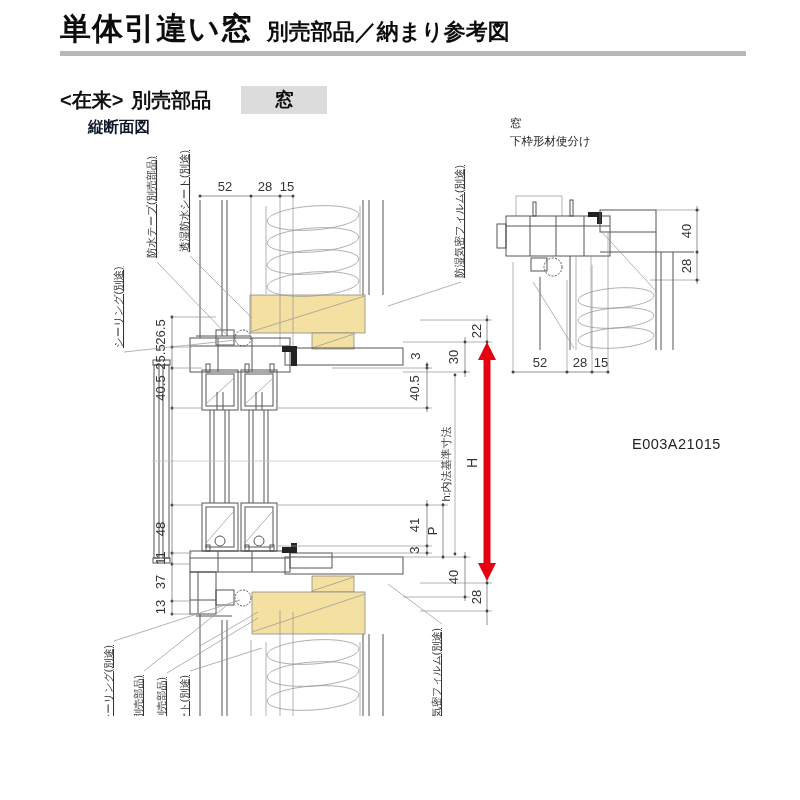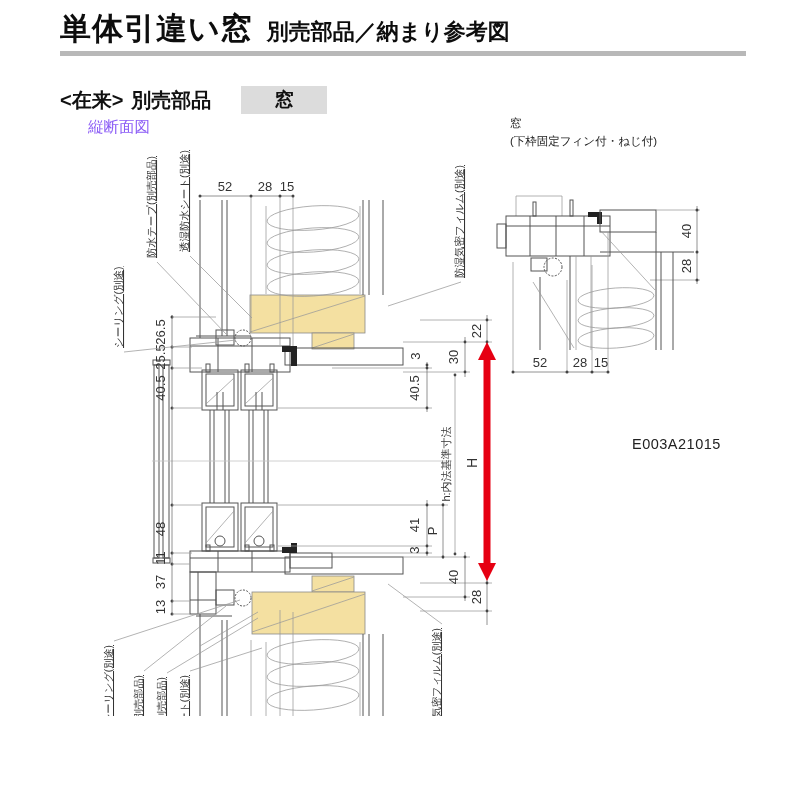--- a/index.html
+++ b/index.html
@@ -5,21 +5,21 @@
   html,body{margin:0;padding:0;background:#fff;}
   #page{position:relative;width:800px;height:716px;background:#fff;overflow:hidden;
         font-family:"Liberation Sans","DejaVu Sans",sans-serif;color:#111;border-radius:19px;}
   .titlerow{position:absolute;left:60px;top:8px;display:flex;align-items:baseline;gap:14px;}
   .t-main{font-size:31px;font-weight:900;letter-spacing:1px;color:#0d0d0d;}
   .t-sub{font-size:22px;font-weight:800;color:#0d0d0d;}
   .rule{position:absolute;left:60px;top:51px;width:686px;height:5px;background:#b8b8b8;}
   .subtitle{position:absolute;left:60px;top:86px;display:flex;align-items:center;font-size:20px;font-weight:700;}
   .badge{display:inline-block;width:86px;height:28px;line-height:28px;text-align:center;
          background:#dcdcdc;margin-left:30px;font-size:19px;font-weight:700;}
-  .dlabel{position:absolute;left:88px;top:117px;font-size:15.5px;font-weight:400;color:#8b5cf6;}
+  .dlabel{position:absolute;left:88px;top:117px;font-size:15.5px;font-weight:700;color:#0f172a;}
   .note{position:absolute;left:510px;top:114px;font-size:11.5px;line-height:18px;color:#222;}
   .code{position:absolute;left:632px;top:396px;font-size:14.5px;color:#222;letter-spacing:.5px;margin-top:40px;}
   svg{position:absolute;left:0;top:0;}
   .s{stroke:#555;fill:none;stroke-width:1;}
   .sl{stroke:#999;fill:none;stroke-width:.75;}
   .sd{stroke:#777;fill:none;stroke-width:.8;}
   .dot{fill:#444;stroke:none;}
   text.d{font-family:"Liberation Sans",sans-serif;font-size:13px;fill:#333;}
   text.c{font-family:"Liberation Sans",sans-serif;font-size:10.5px;fill:#333;text-decoration:underline;}
   text.cb{font-family:"Liberation Sans",sans-serif;font-size:10.2px;fill:#333;text-decoration:underline;}
@@ -41,21 +41,21 @@
     <span>&lt;在来&gt;</span>
     <span style="width:8px"></span>
     <span>別売部品</span>
     <span class="badge">窓</span>
   </div>
 
   <div class="dlabel">縦断面図</div>
 
   <div class="note">
     <div>窓</div>
-    <div>(下枠固定フィン付・ねじ付)</div>
+    <div>下枠形材使分け</div>
   </div>
 
   <div class="code">E003A21015</div>
 
   <svg width="800" height="800" viewBox="0 0 800 800">
     <defs>
       <pattern id="hz" width="8" height="8" patternUnits="userSpaceOnUse" patternTransform="rotate(45)">
         <line x1="0" y1="0" x2="0" y2="8" stroke="#777" stroke-width="1"></line>
       </pattern>
       <pattern id="xh" width="4" height="4" patternUnits="userSpaceOnUse">

